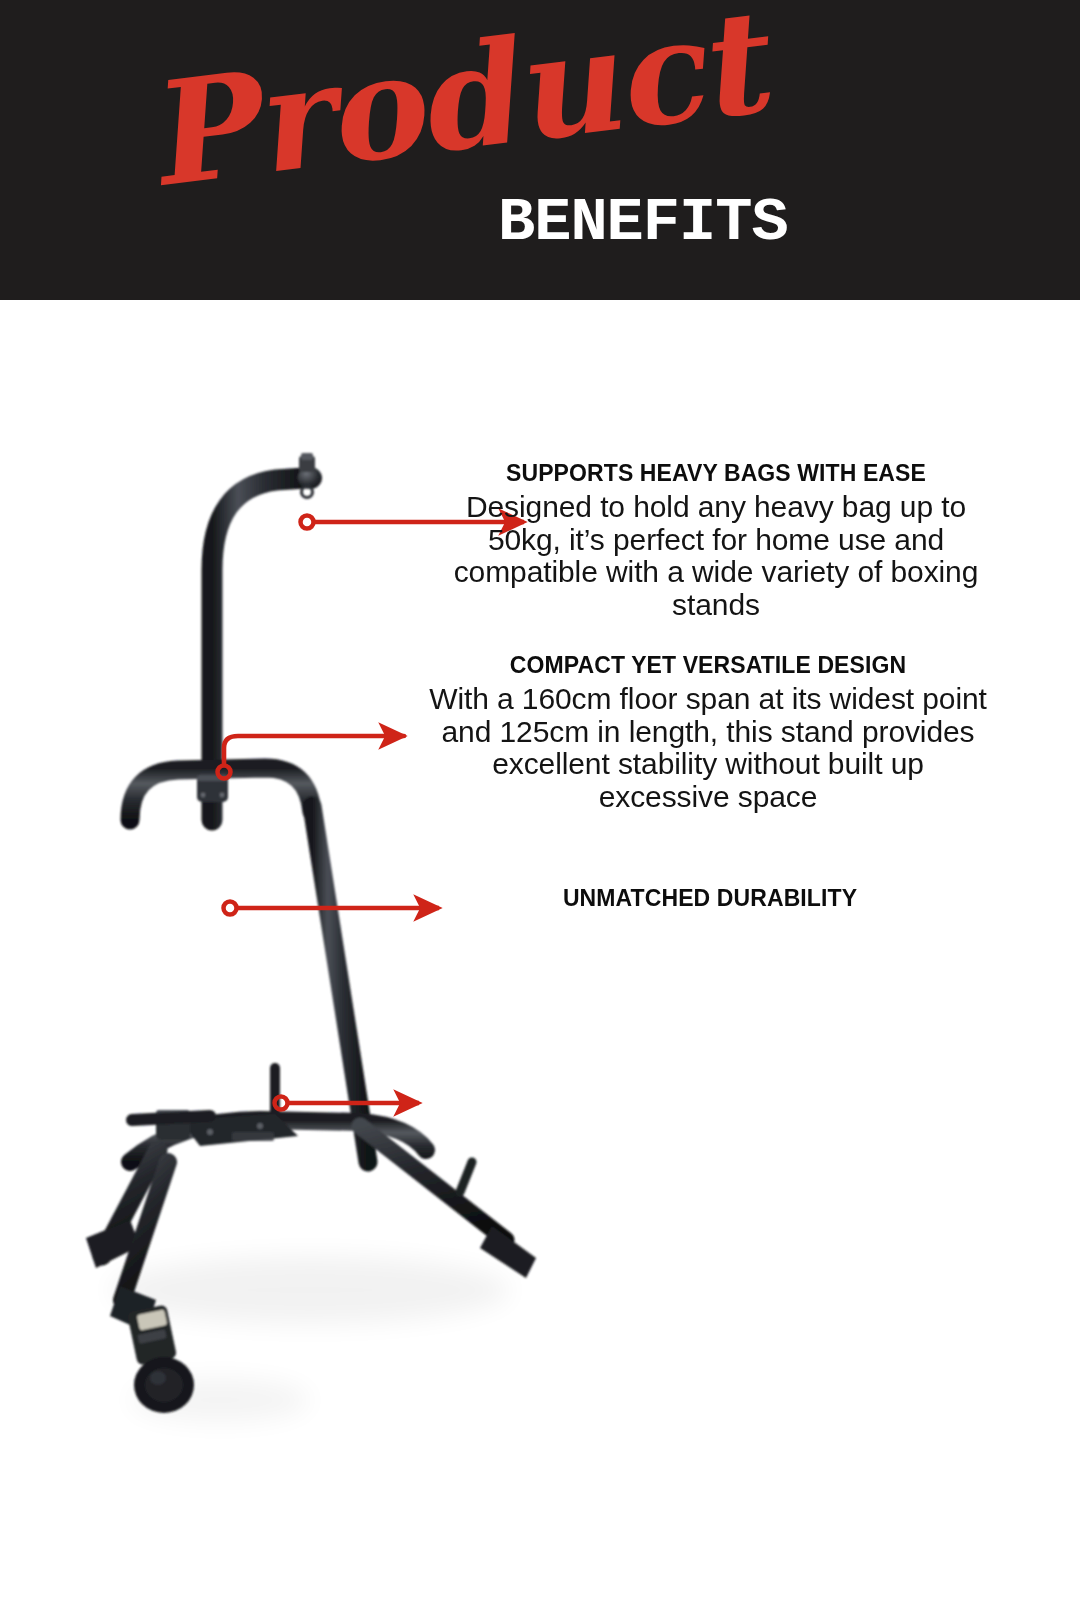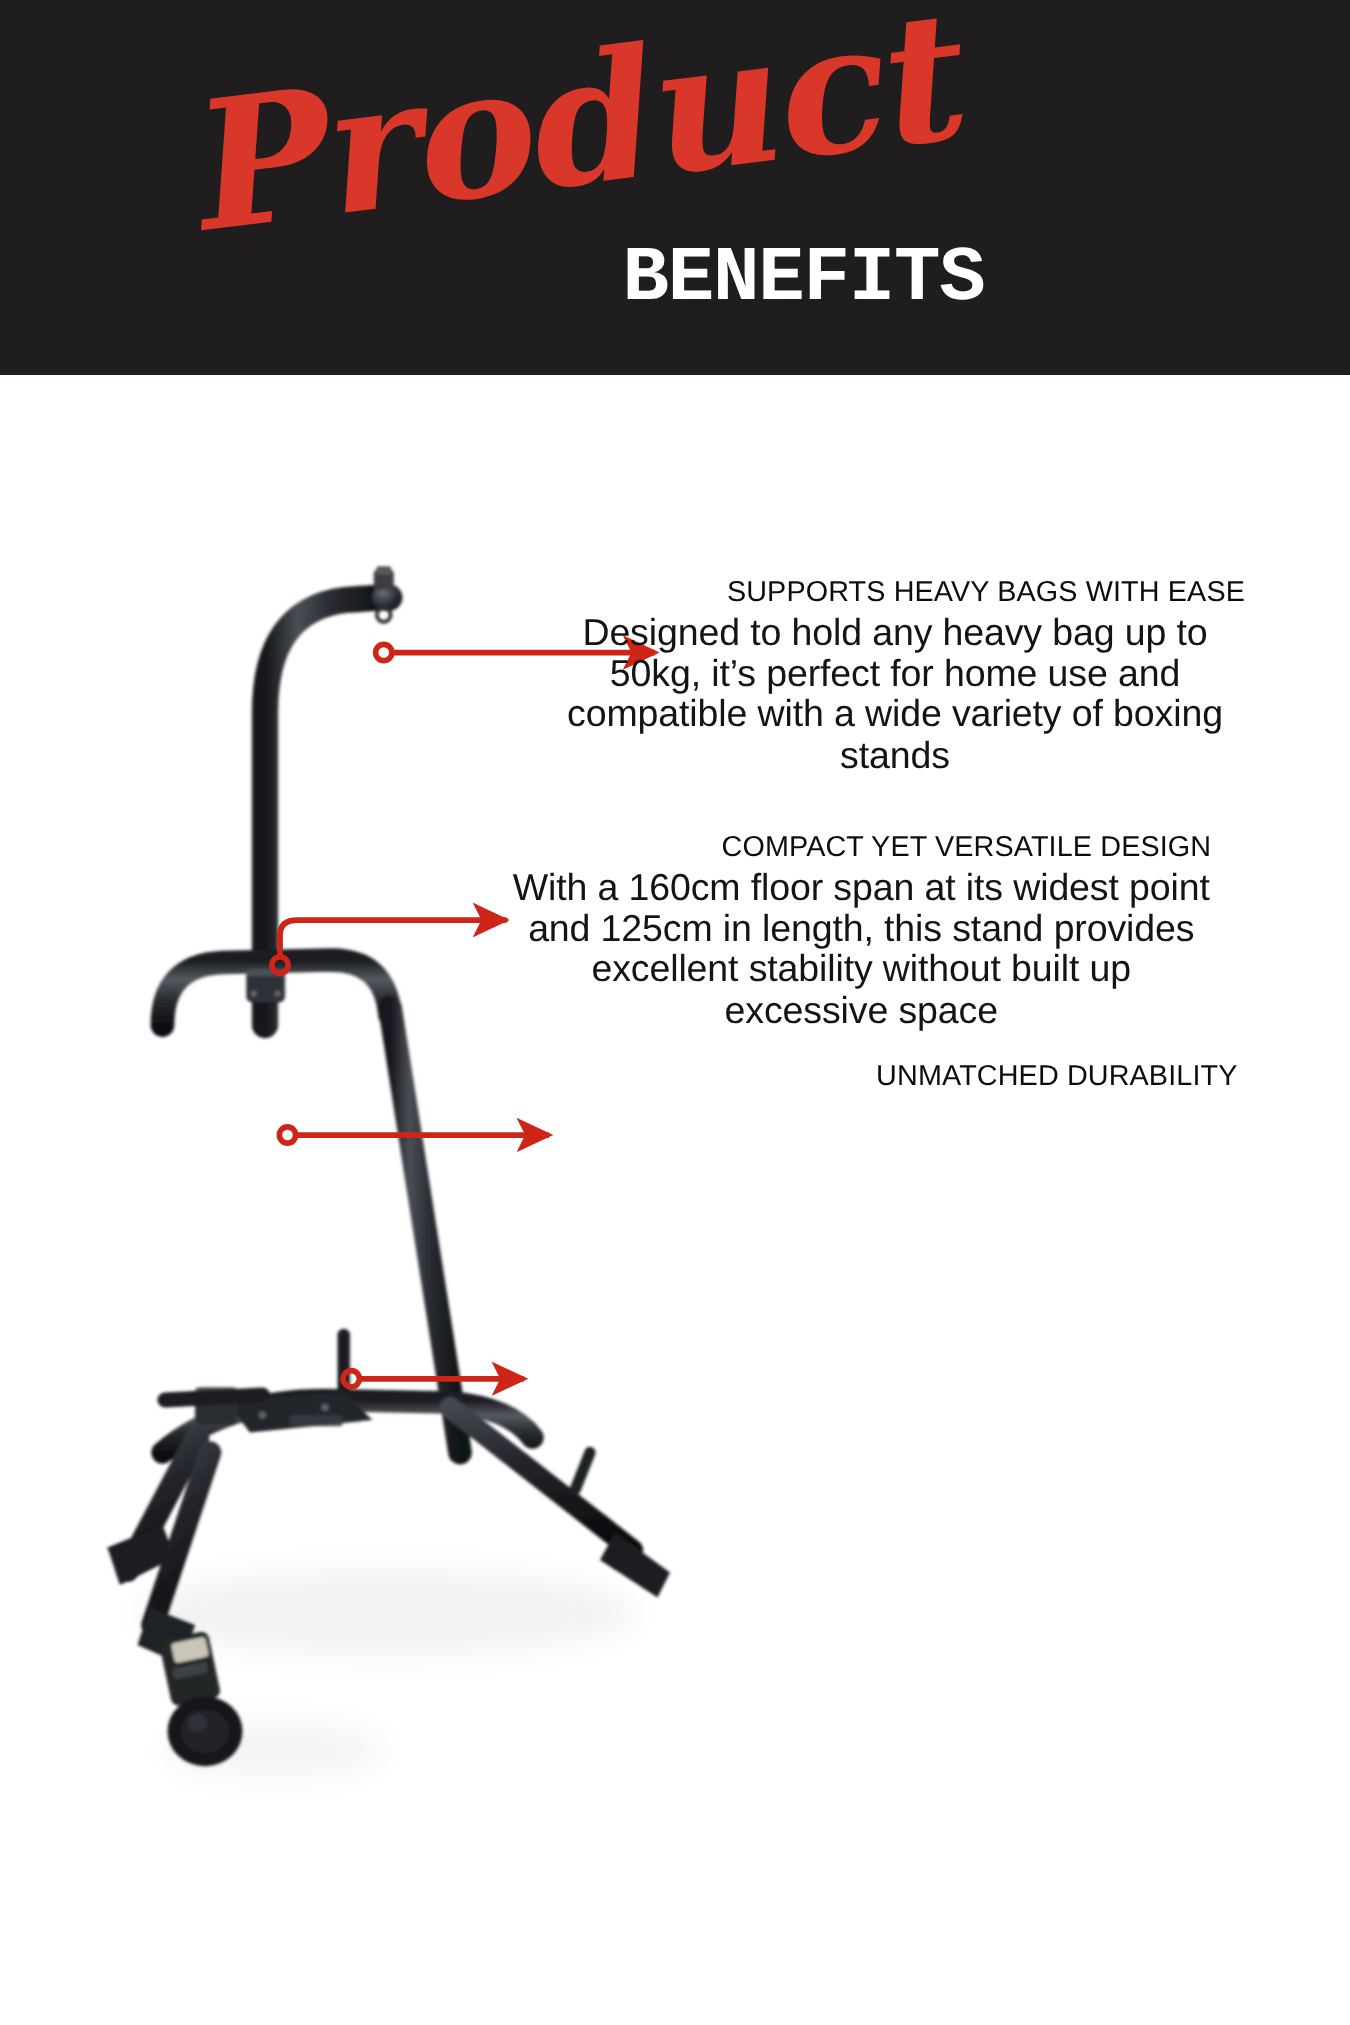--- a/index.html
+++ b/index.html
@@ -81,41 +81,40 @@
   }
 
   
   .callout {
     position: absolute;
     text-align: center;
     color: #0d0d0d;
   }
   .callout-title {
     font-family: "Liberation Sans", sans-serif;
-    font-weight: 400;
+    font-weight: 700;
     font-size: 23px;
     line-height: 30px;
     letter-spacing: 0.1px;
     margin: 0 0 3px 0;
     white-space: nowrap;
-    text-align: right;
   }
   .callout-body {
     font-family: "Liberation Sans", sans-serif;
     font-weight: 400;
     font-size: 30px;
     line-height: 32.5px;
     letter-spacing: -0.1px;
     margin: 0;
     color: #141414;
   }
 
   #callout-1 { left: 436px; top: 458px; width: 560px; }
-  #callout-2 { left: 409px; top: 650px; width: 560px; margin-top: 12px; }
-  #callout-3 { left: 430px; top: 845px; width: 560px; }
+  #callout-2 { left: 428px; top: 650px; width: 560px; }
+  #callout-3 { left: 430px; top: 883px; width: 560px; }
   #callout-4 { left: 412px; top: 1039px; width: 570px; }
 
   
   .arrows {
     position: absolute;
     left: 0;
     top: 0;
     width: 1080px;
     height: 1620px;
     pointer-events: none;

